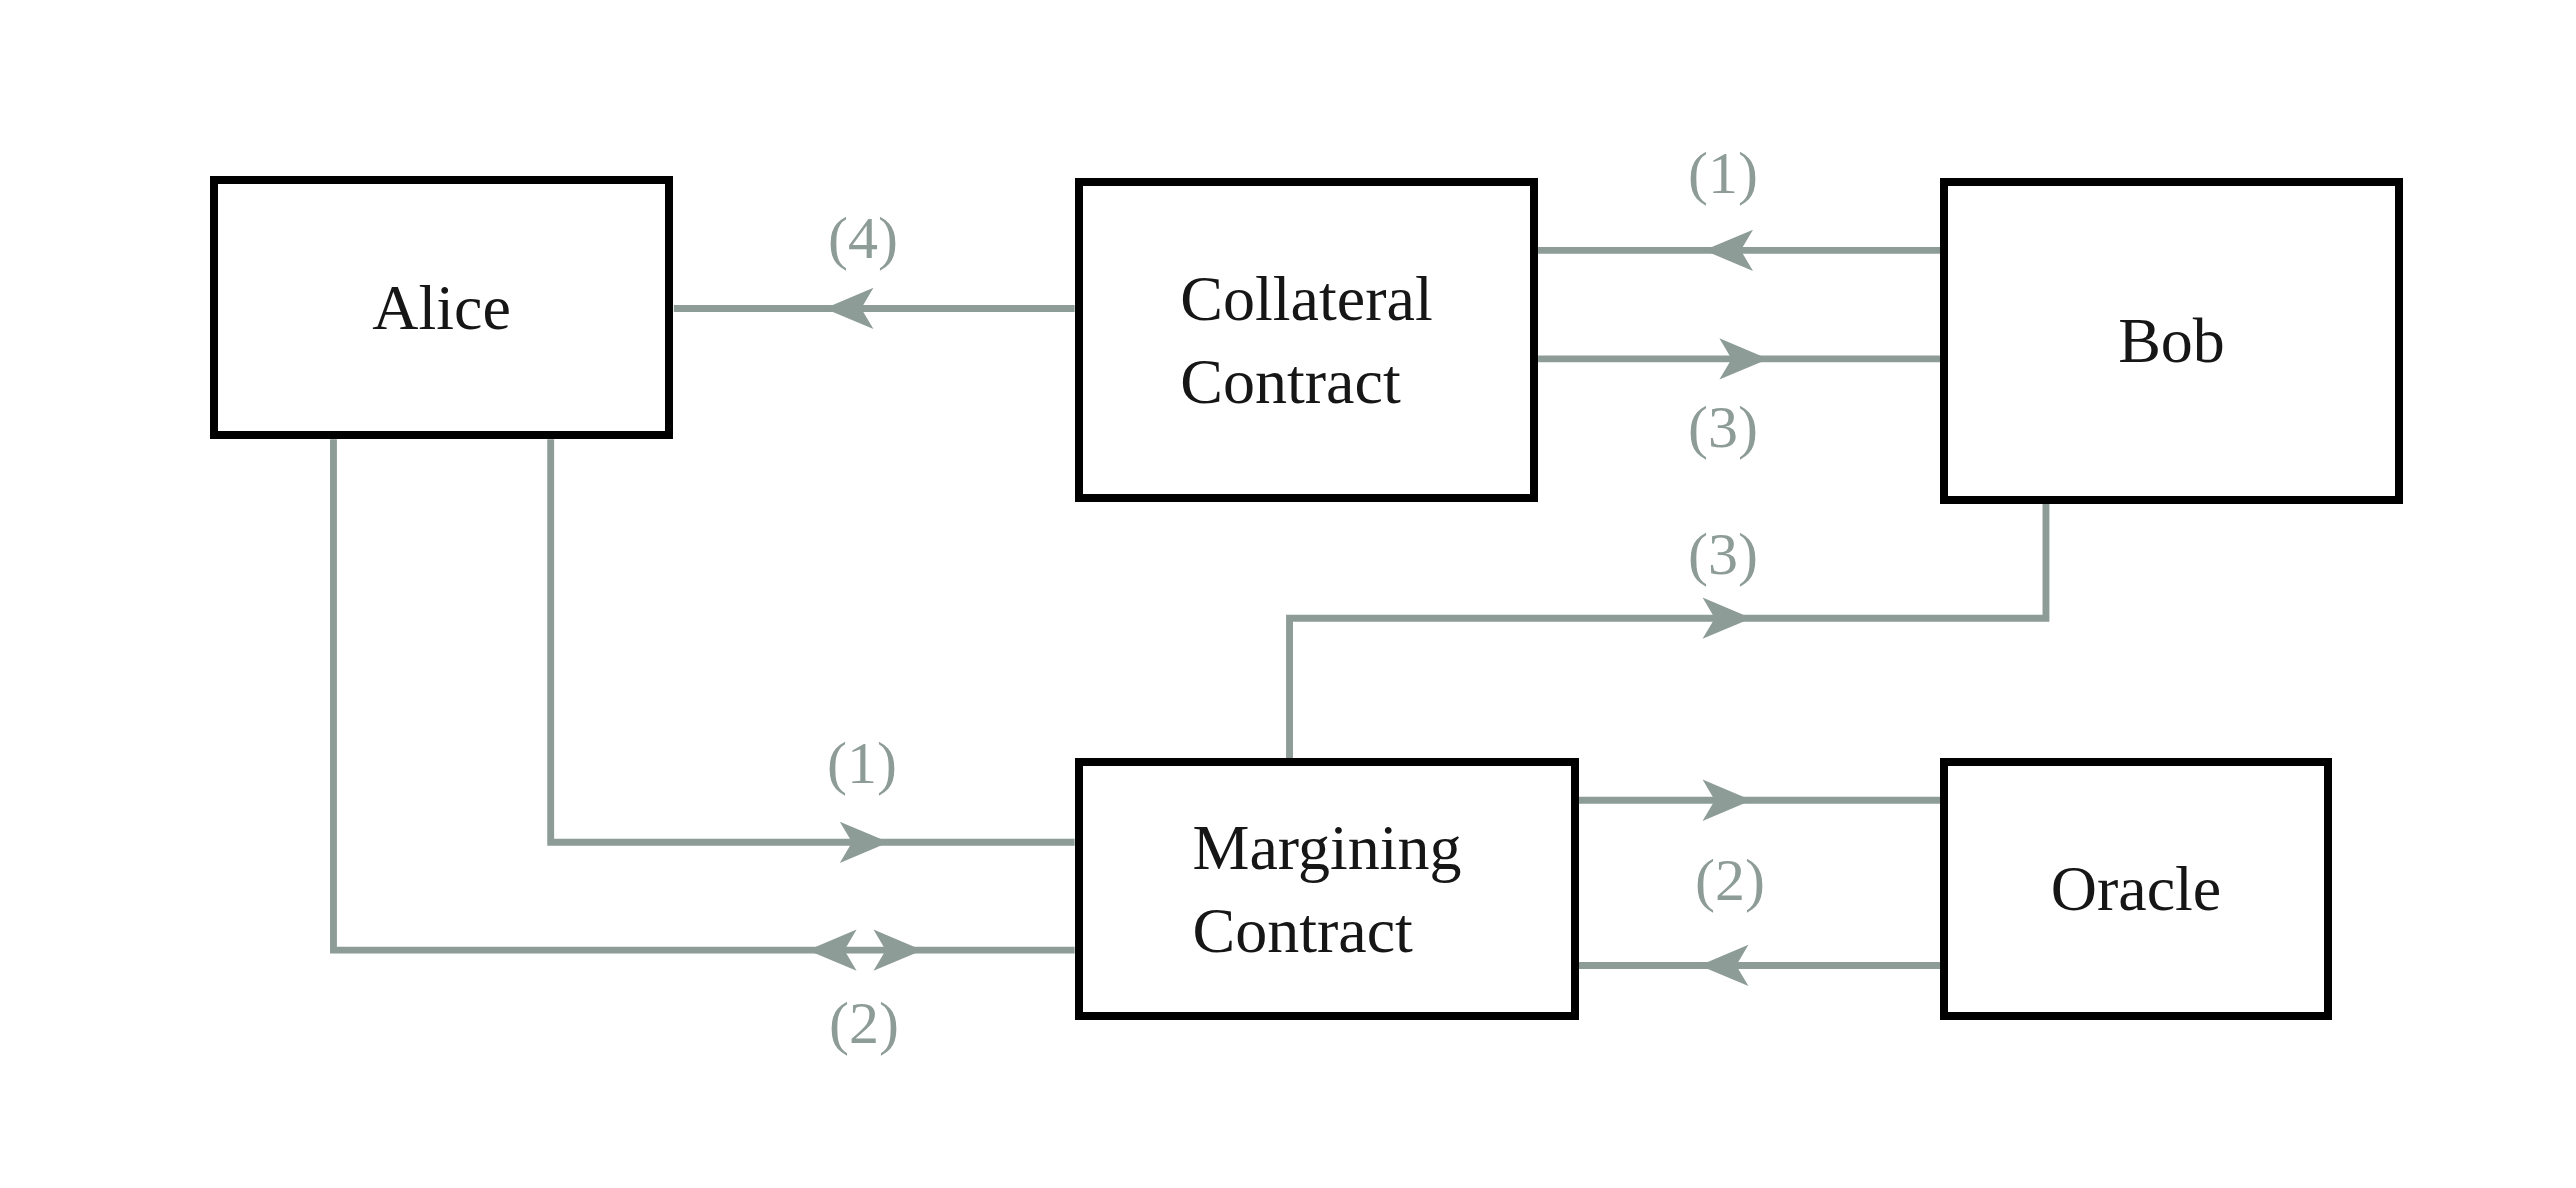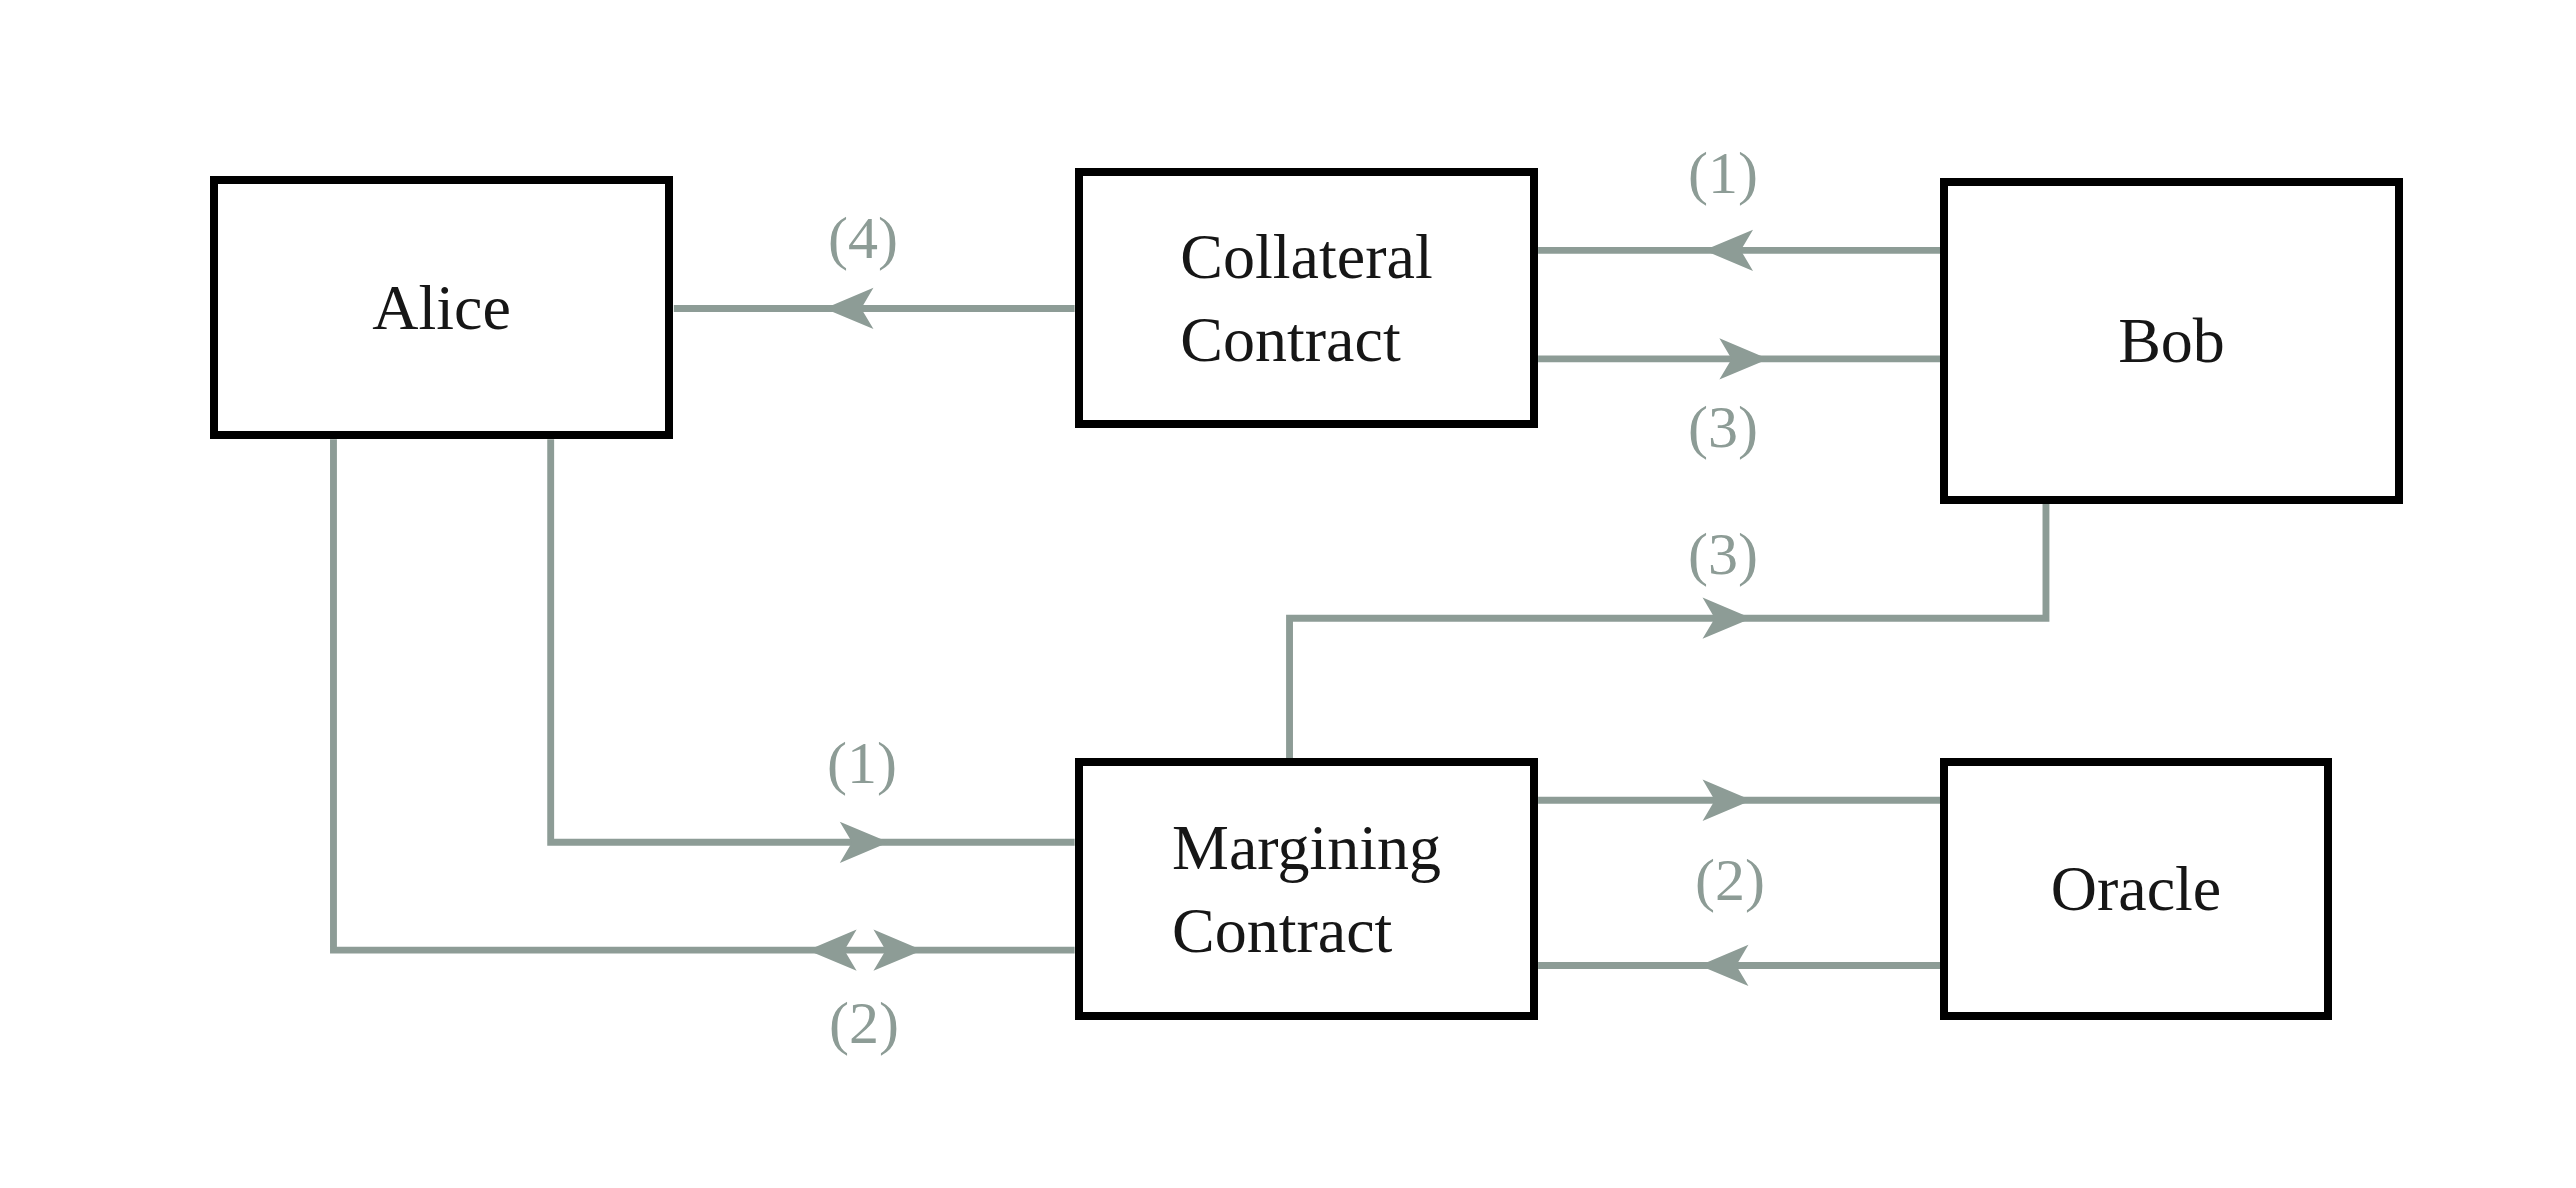--- a/index.html
+++ b/index.html
@@ -30,23 +30,23 @@
     background:var(--box-fill);
     border:8.4px solid var(--box-border);
     display:flex;align-items:center;justify-content:center;
   }
   .node-label{
     font-size:64px;line-height:1.3;color:var(--text);
     width:min-content;text-align:left;white-space:normal;
   }
   .node-label.single{width:max-content;}
   #node-alice{left:210px;top:176px;width:463px;height:263px;}
-  #node-collateral{left:1075px;top:168px;width:463px;height:260px;}
+  #node-collateral{left:1075px;top:178px;width:463px;height:324px;}
   #node-bob{left:1940px;top:178px;width:463px;height:326px;}
-  #node-margining{left:1075px;top:758px;width:463px;height:262px;}
+  #node-margining{left:1075px;top:758px;width:504px;height:262px;}
   #node-oracle{left:1940px;top:758px;width:392px;height:262px;}
   .elabel{
     position:absolute;
     font-size:60px;line-height:1;color:var(--line);
     transform:translate(-50%,-50%);
     white-space:nowrap;
   }
   #lab-4{left:863px;top:238px;}
   #lab-1-top{left:1723px;top:173px;}
   #lab-3-top{left:1723px;top:427px;}

